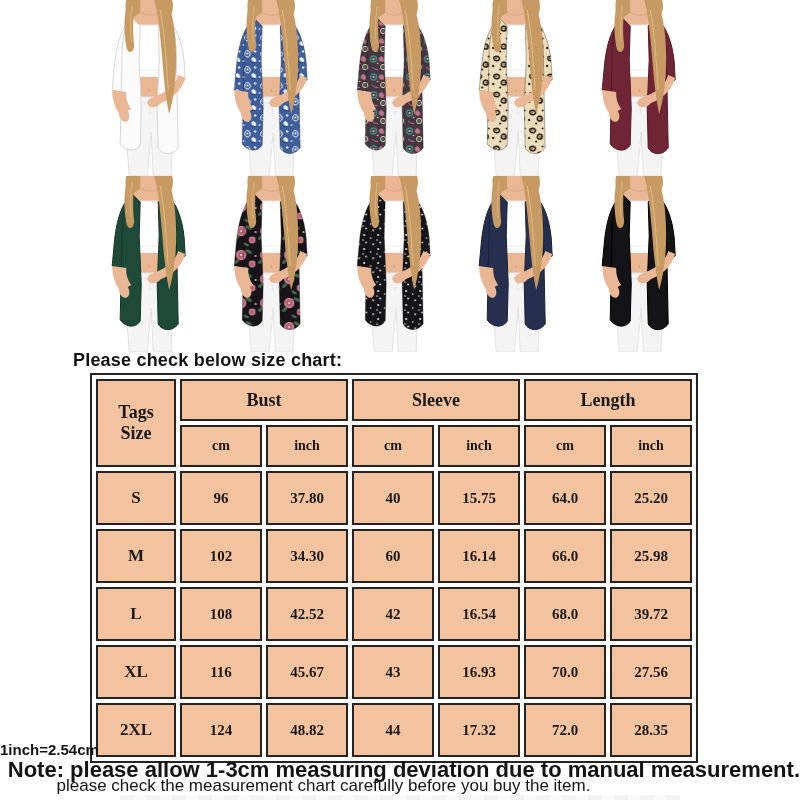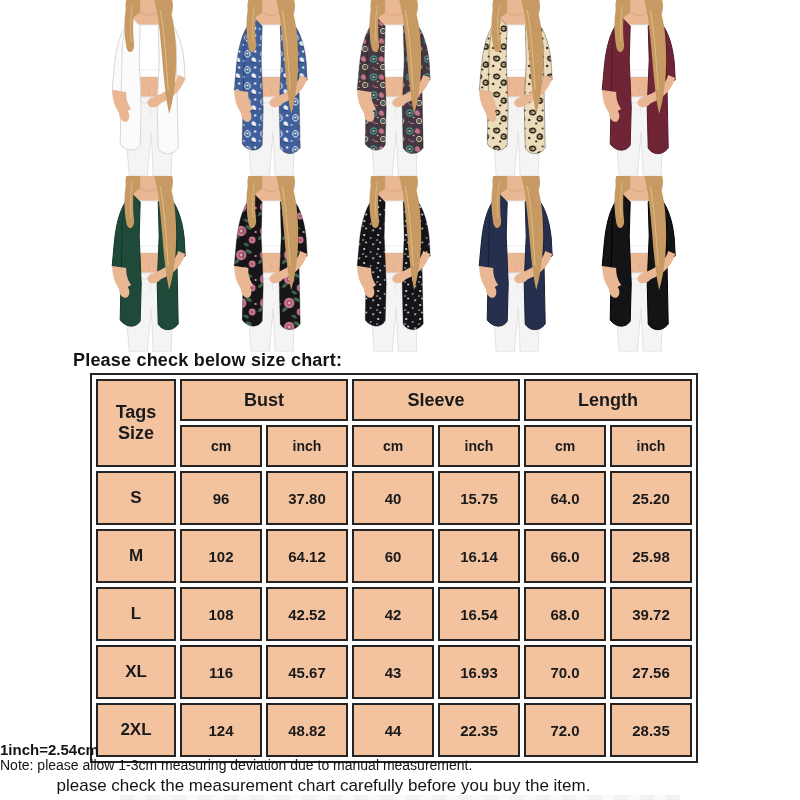--- a/index.html
+++ b/index.html
@@ -13,36 +13,36 @@
   }
   .photo-cell{overflow:hidden;background:#fff;}
   .photo-cell svg{display:block;width:100%;height:100%;}
   .heading{
     position:absolute;left:73px;top:350px;font-size:18px;font-weight:bold;color:#141414;
     letter-spacing:0.2px;
   }
   table.size-chart{
     position:absolute;left:90px;top:373px;width:608px;
     border-collapse:separate;border-spacing:4px;table-layout:fixed;
-    border:2px solid #242424;background:#ffffff;
+    border:2px solid #242424;background:#ffffff;font-family:Liberation Serif, serif;
   }
   table.size-chart th,table.size-chart td{
     border:2px solid #242424;background:#f3c3a0;text-align:center;vertical-align:middle;
     font-weight:bold;color:#1a1a1a;padding:0;overflow:hidden;
   }
   tr.group-row th{height:38px;font-size:18px;}
   th.corner-cell{font-size:19px;line-height:1.15;}
   tr.unit-row th{height:38px;font-size:14px;font-weight:bold;}
   tr.data-row td{height:50px;font-size:15px;}
   tr.data-row td.size-cell{font-size:17px;}
   td.inch-val{color:#732e1c;margin-left:25px;}
   .conv-note{position:absolute;left:0;top:741px;width:800px;text-align:left;
     font-size:15px;font-weight:bold;color:#141414;}
-  .note-line1{position:absolute;left:0;top:757px;width:800px;text-align:left;
-    font-size:14px;font-weight:normal;color:#141414;}
+  .note-line1{position:absolute;left:0;top:757px;width:800px;text-align:right;
+    font-size:22px;font-weight:bold;color:#141414;}
   .note-line2{position:absolute;left:0;top:776px;width:647px;text-align:center;
     font-size:17px;font-weight:normal;color:#141414;}
   .bottom-fade{position:absolute;left:120px;top:795px;width:560px;height:5px;
     background:repeating-linear-gradient(90deg,#ececec 0 14px,#f7f7f7 14px 26px);
     opacity:.7;}
 </style>
 </head>
 <body>
 
 <div class="photo-grid" id="photoGrid">
@@ -412,21 +412,21 @@
         <td class="cm-val">96</td>
         <td class="inch-val">37.80</td>
         <td class="cm-val">40</td>
         <td class="inch-val">15.75</td>
         <td class="cm-val">64.0</td>
         <td class="inch-val">25.20</td>
       </tr>
       <tr class="data-row">
         <td class="size-cell">M</td>
         <td class="cm-val">102</td>
-        <td class="inch-val">64.12</td>
+        <td class="inch-val">34.30</td>
         <td class="cm-val">60</td>
         <td class="inch-val">16.14</td>
         <td class="cm-val">66.0</td>
         <td class="inch-val">25.98</td>
       </tr>
       <tr class="data-row">
         <td class="size-cell">L</td>
         <td class="cm-val">108</td>
         <td class="inch-val">42.52</td>
         <td class="cm-val">42</td>
@@ -441,21 +441,21 @@
         <td class="cm-val">43</td>
         <td class="inch-val">16.93</td>
         <td class="cm-val">70.0</td>
         <td class="inch-val">27.56</td>
       </tr>
       <tr class="data-row">
         <td class="size-cell">2XL</td>
         <td class="cm-val">124</td>
         <td class="inch-val">48.82</td>
         <td class="cm-val">44</td>
-        <td class="inch-val">22.35</td>
+        <td class="inch-val">17.32</td>
         <td class="cm-val">72.0</td>
         <td class="inch-val">28.35</td>
       </tr>
     </tbody>
   </table>
 
 <div class="conv-note">1inch=2.54cm</div>
 <div class="note-line1">Note: please allow 1-3cm measuring deviation due to manual measurement.</div>
 <div class="note-line2">please check the measurement chart carefully before you buy the item.</div>
 <div class="bottom-fade"></div>

